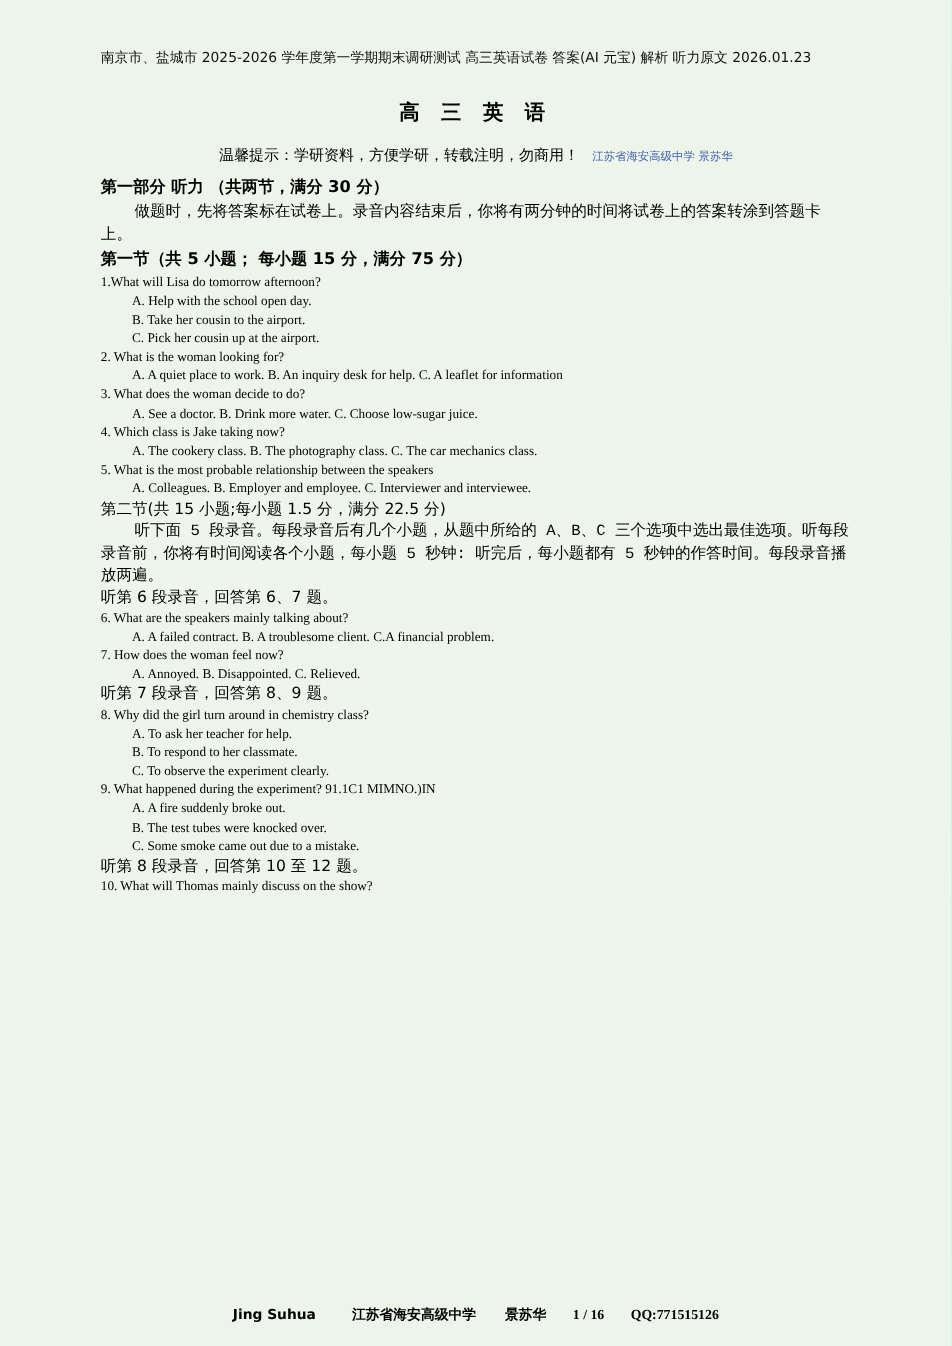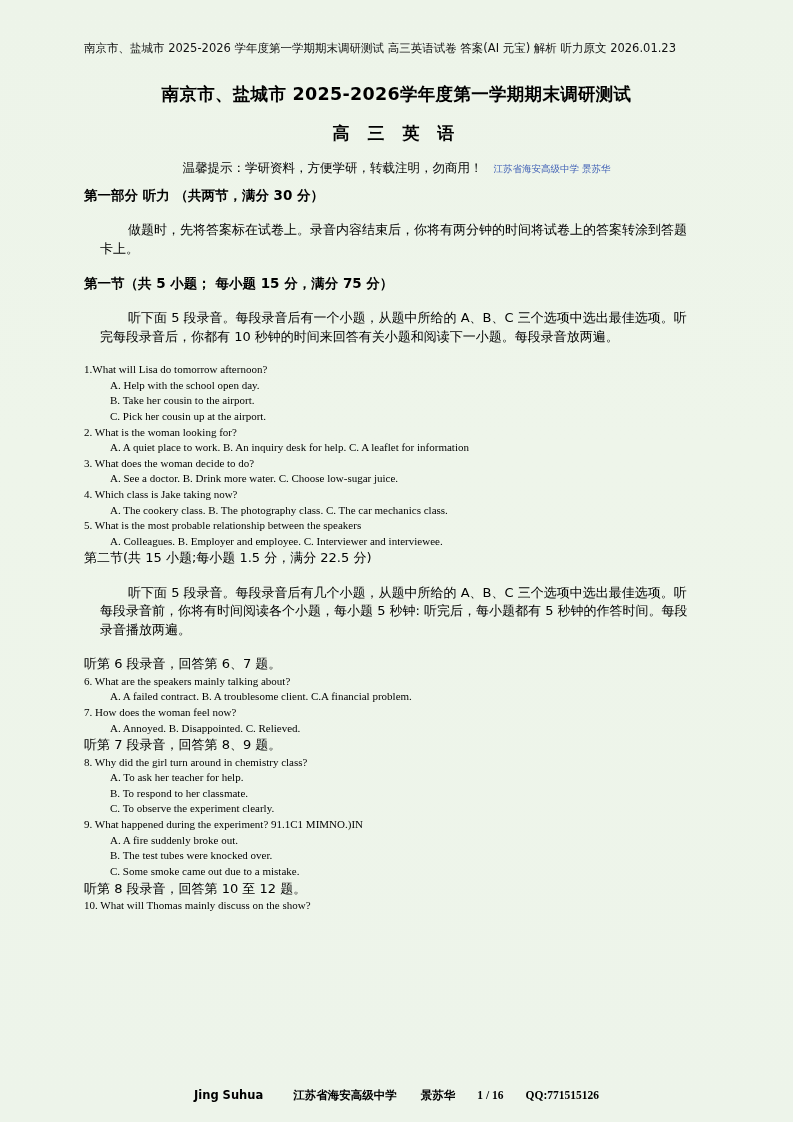--- a/index.html
+++ b/index.html
@@ -77,22 +77,23 @@
     font-family: "DejaVu Sans", sans-serif;
     font-weight: bold;
     font-size: 13.5px;
     margin: 2px 0 2px 0;
   }
   p.para {
     margin: 0;
     text-indent: 0;
   }
   p.indent2 {
-    margin: 16px;
+    margin: 0;
     text-indent: 28px;
+    font-family: Liberation Mono, monospace;
   }
   .q {
     margin: 0;
   }
   .opt {
     margin: 0;
     padding-left: 26px;
   }
   .cn {
     font-family: "DejaVu Sans", sans-serif;
@@ -124,33 +125,31 @@
 </head>
 <body>
 
 <div class="page">
   <div class="sheet"></div>
 
   <div class="content">
 
     <div class="doc-header">南京市、盐城市 2025-2026 学年度第一学期期末调研测试 高三英语试卷 答案(AI 元宝) 解析 听力原文 2026.01.23</div>
 
-    <div class="title1">南京市、盐城市 2025-2026学年度第一学期期末调研测试</div>
     <div class="title2">高 三 英 语</div>
 
     <div class="tip-line">
       <span class="tip-main">温馨提示：学研资料，方便学研，转载注明，勿商用！</span>
       <span class="tip-sub">江苏省海安高级中学  景苏华</span>
     </div>
 
     <div class="sec-head">第一部分 听力 （共两节，满分 30 分）</div>
     <p class="para cn indent2">做题时，先将答案标在试卷上。录音内容结束后，你将有两分钟的时间将试卷上的答案转涂到答题卡上。</p>
 
     <div class="sec-head">第一节（共 5 小题； 每小题 15 分，满分 75 分）</div>
-    <p class="para cn indent2">听下面 5 段录音。每段录音后有一个小题，从题中所给的 A、B、C 三个选项中选出最佳选项。听完每段录音后，你都有 10 秒钟的时间来回答有关小题和阅读下一小题。每段录音放两遍。</p>
 
     <p class="q en">1.What will Lisa do tomorrow afternoon?</p>
     <p class="opt en">A. Help with the school open day.</p>
     <p class="opt en">B. Take her cousin to the airport.</p>
     <p class="opt en">C. Pick her cousin up at the airport.</p>
 
     <p class="q en">2. What is the woman looking for?</p>
     <p class="opt en">A. A quiet place to work. B. An inquiry desk for help.   C. A leaflet for information</p>
 
     <p class="q en">3. What does the woman decide to do?</p>

